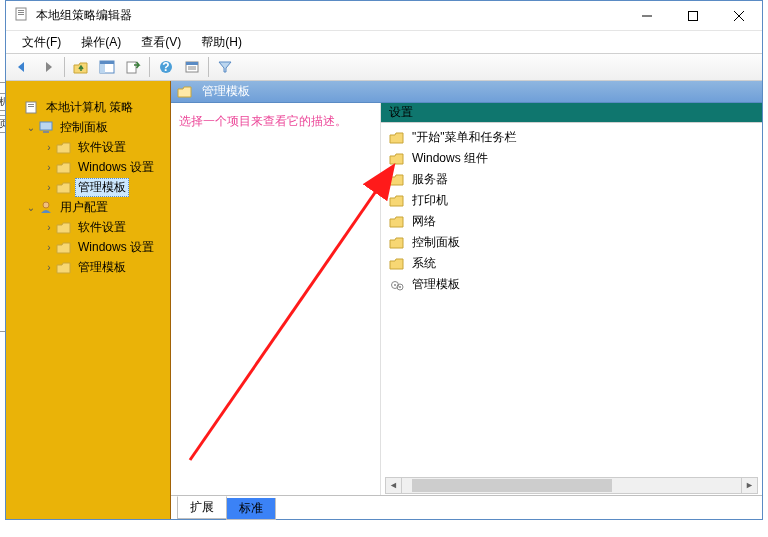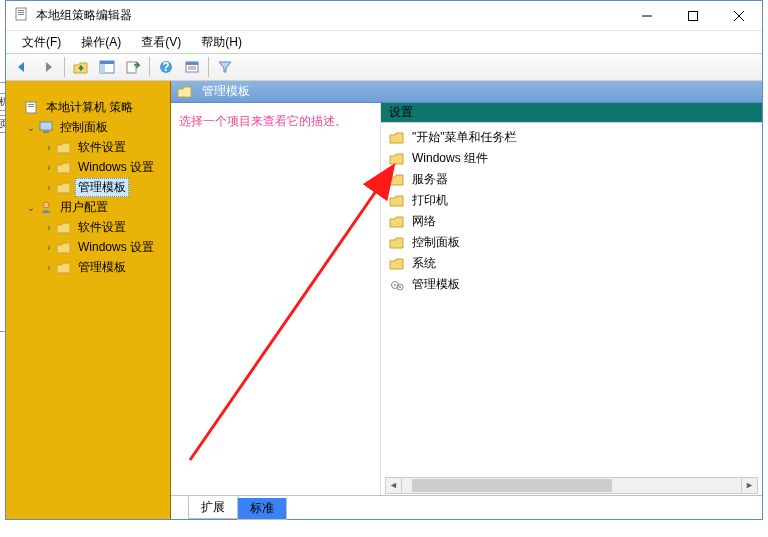--- a/index.html
+++ b/index.html
@@ -35,21 +35,21 @@
 .listpane { flex: 1; display: flex; flex-direction: column; min-width: 0; }
 .listhead { height: 20px; border-bottom: 1px solid #d0d0d0; display: flex; align-items: center; padding-left: 8px; color:#000; background:#0f766e;}
 .items { flex: 1; overflow: auto; padding: 4px 0; }
 .item { display: flex; align-items: center; height: 21px; padding-left: 8px; gap: 4px; }
 .hscroll-area { height: 18px; display:flex; padding:0 4px 2px 4px; align-items:center;}
 .hs-left, .hs-right { width:17px; height:17px; background:#f0f0f0; border:1px solid #ccc; display:flex;align-items:center;justify-content:center; color:#606060; font-size:9px;}
 .hs-track { flex:1; height:17px; background:#f0f0f0; border-top:1px solid #ccc; border-bottom:1px solid #ccc; position:relative;}
 .hs-thumb { position:absolute; left:10px; top:1px; height:13px; width:200px; background:#cdcdcd;}
 .tabs { height: 24px; display: flex; align-items: flex-end; padding-left: 6px; border-top: 1px solid #c0c0c0; background:#fff;}
 .tab { padding: 2px 12px; border: 1px solid #c0c0c0; border-top:none; margin-right: -1px; background: #3b82f6; position:relative; top:1px;}
-.tab.active { background: #fff; border-top:1px solid #fff; top:0; z-index:2;margin-left:11px;}
+.tab.active { background: #fff; border-top:1px solid #fff; top:0; z-index:2;}
 .arrow-annot { position: absolute; pointer-events: none; z-index: 50; }
 .leftedge { position:absolute; left:0; top:82px; width:8px; height:250px; background:#fff; border:1px solid #999; border-left:none;}
 .leftedge .tabv { position:absolute; top:10px; left:-1px; width:10px; height:18px; border:1px solid #999; border-left:none; background:#fff; font-size:10px; text-align:center; line-height:16px; color:#333;}
 .leftedge .tabv2 { top:32px;}
 </style>
 </head>
 <body>
 
 <div class="leftedge">
   <div class="tabv">机</div>

